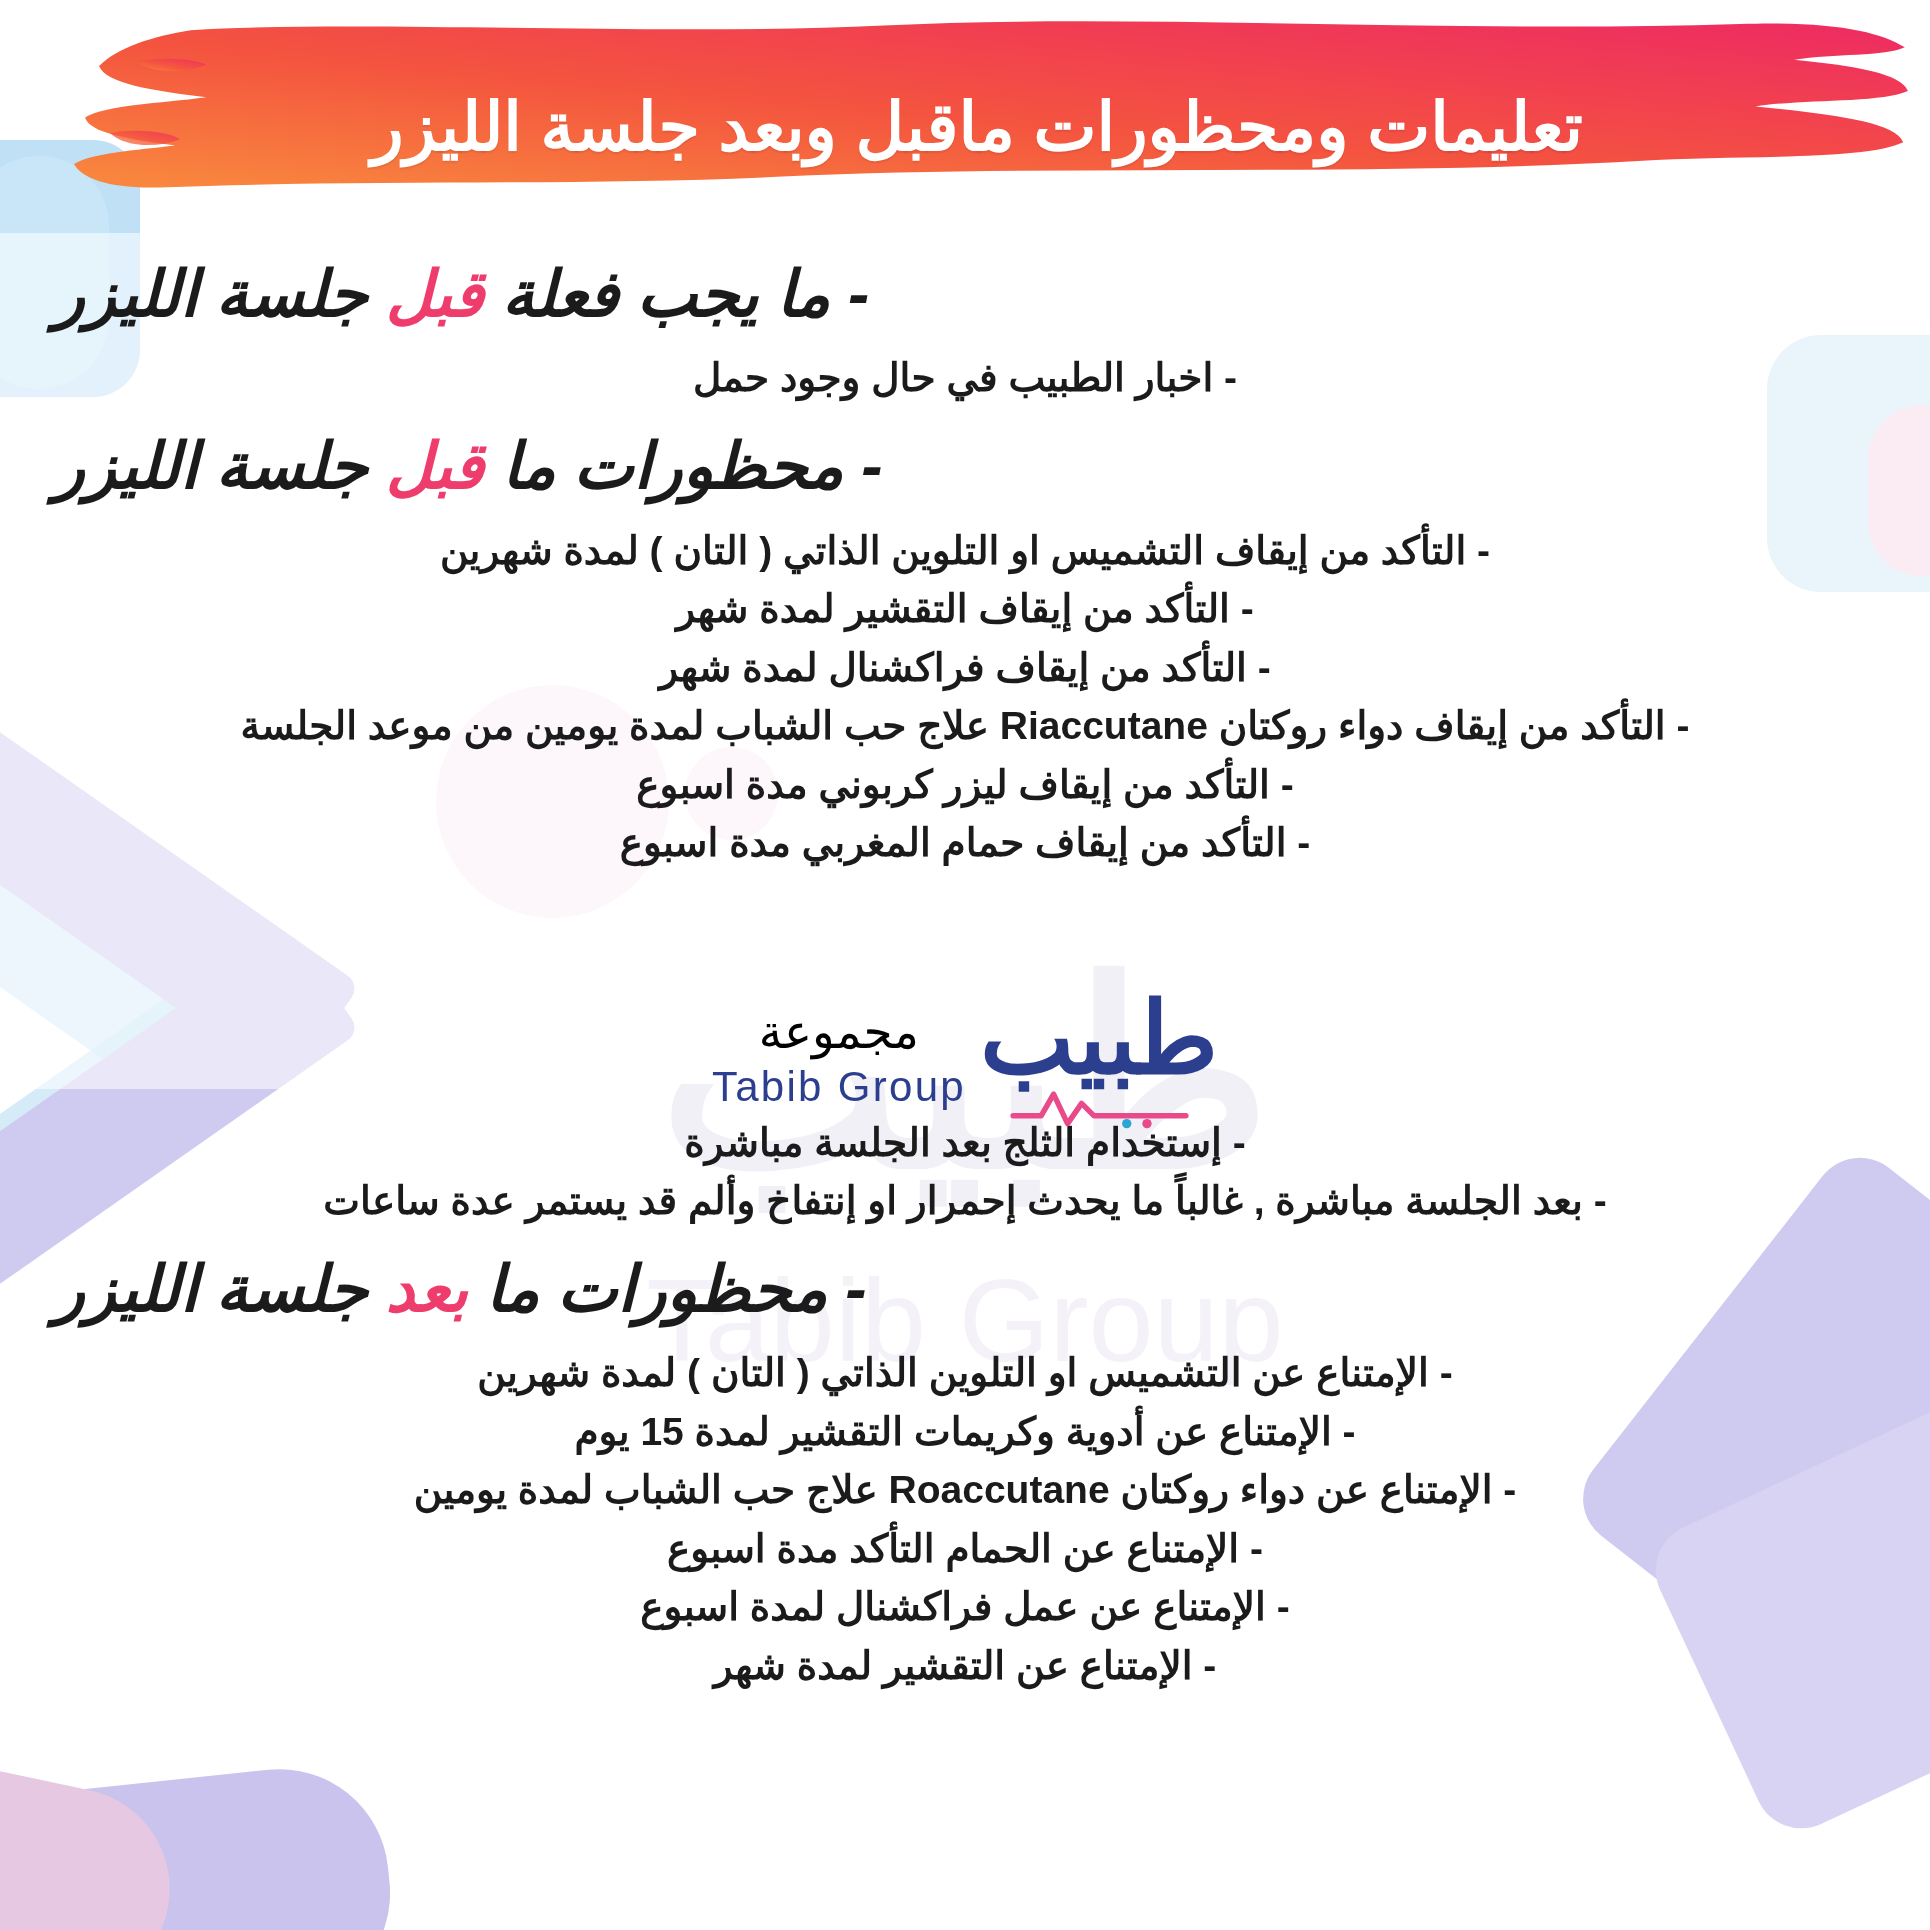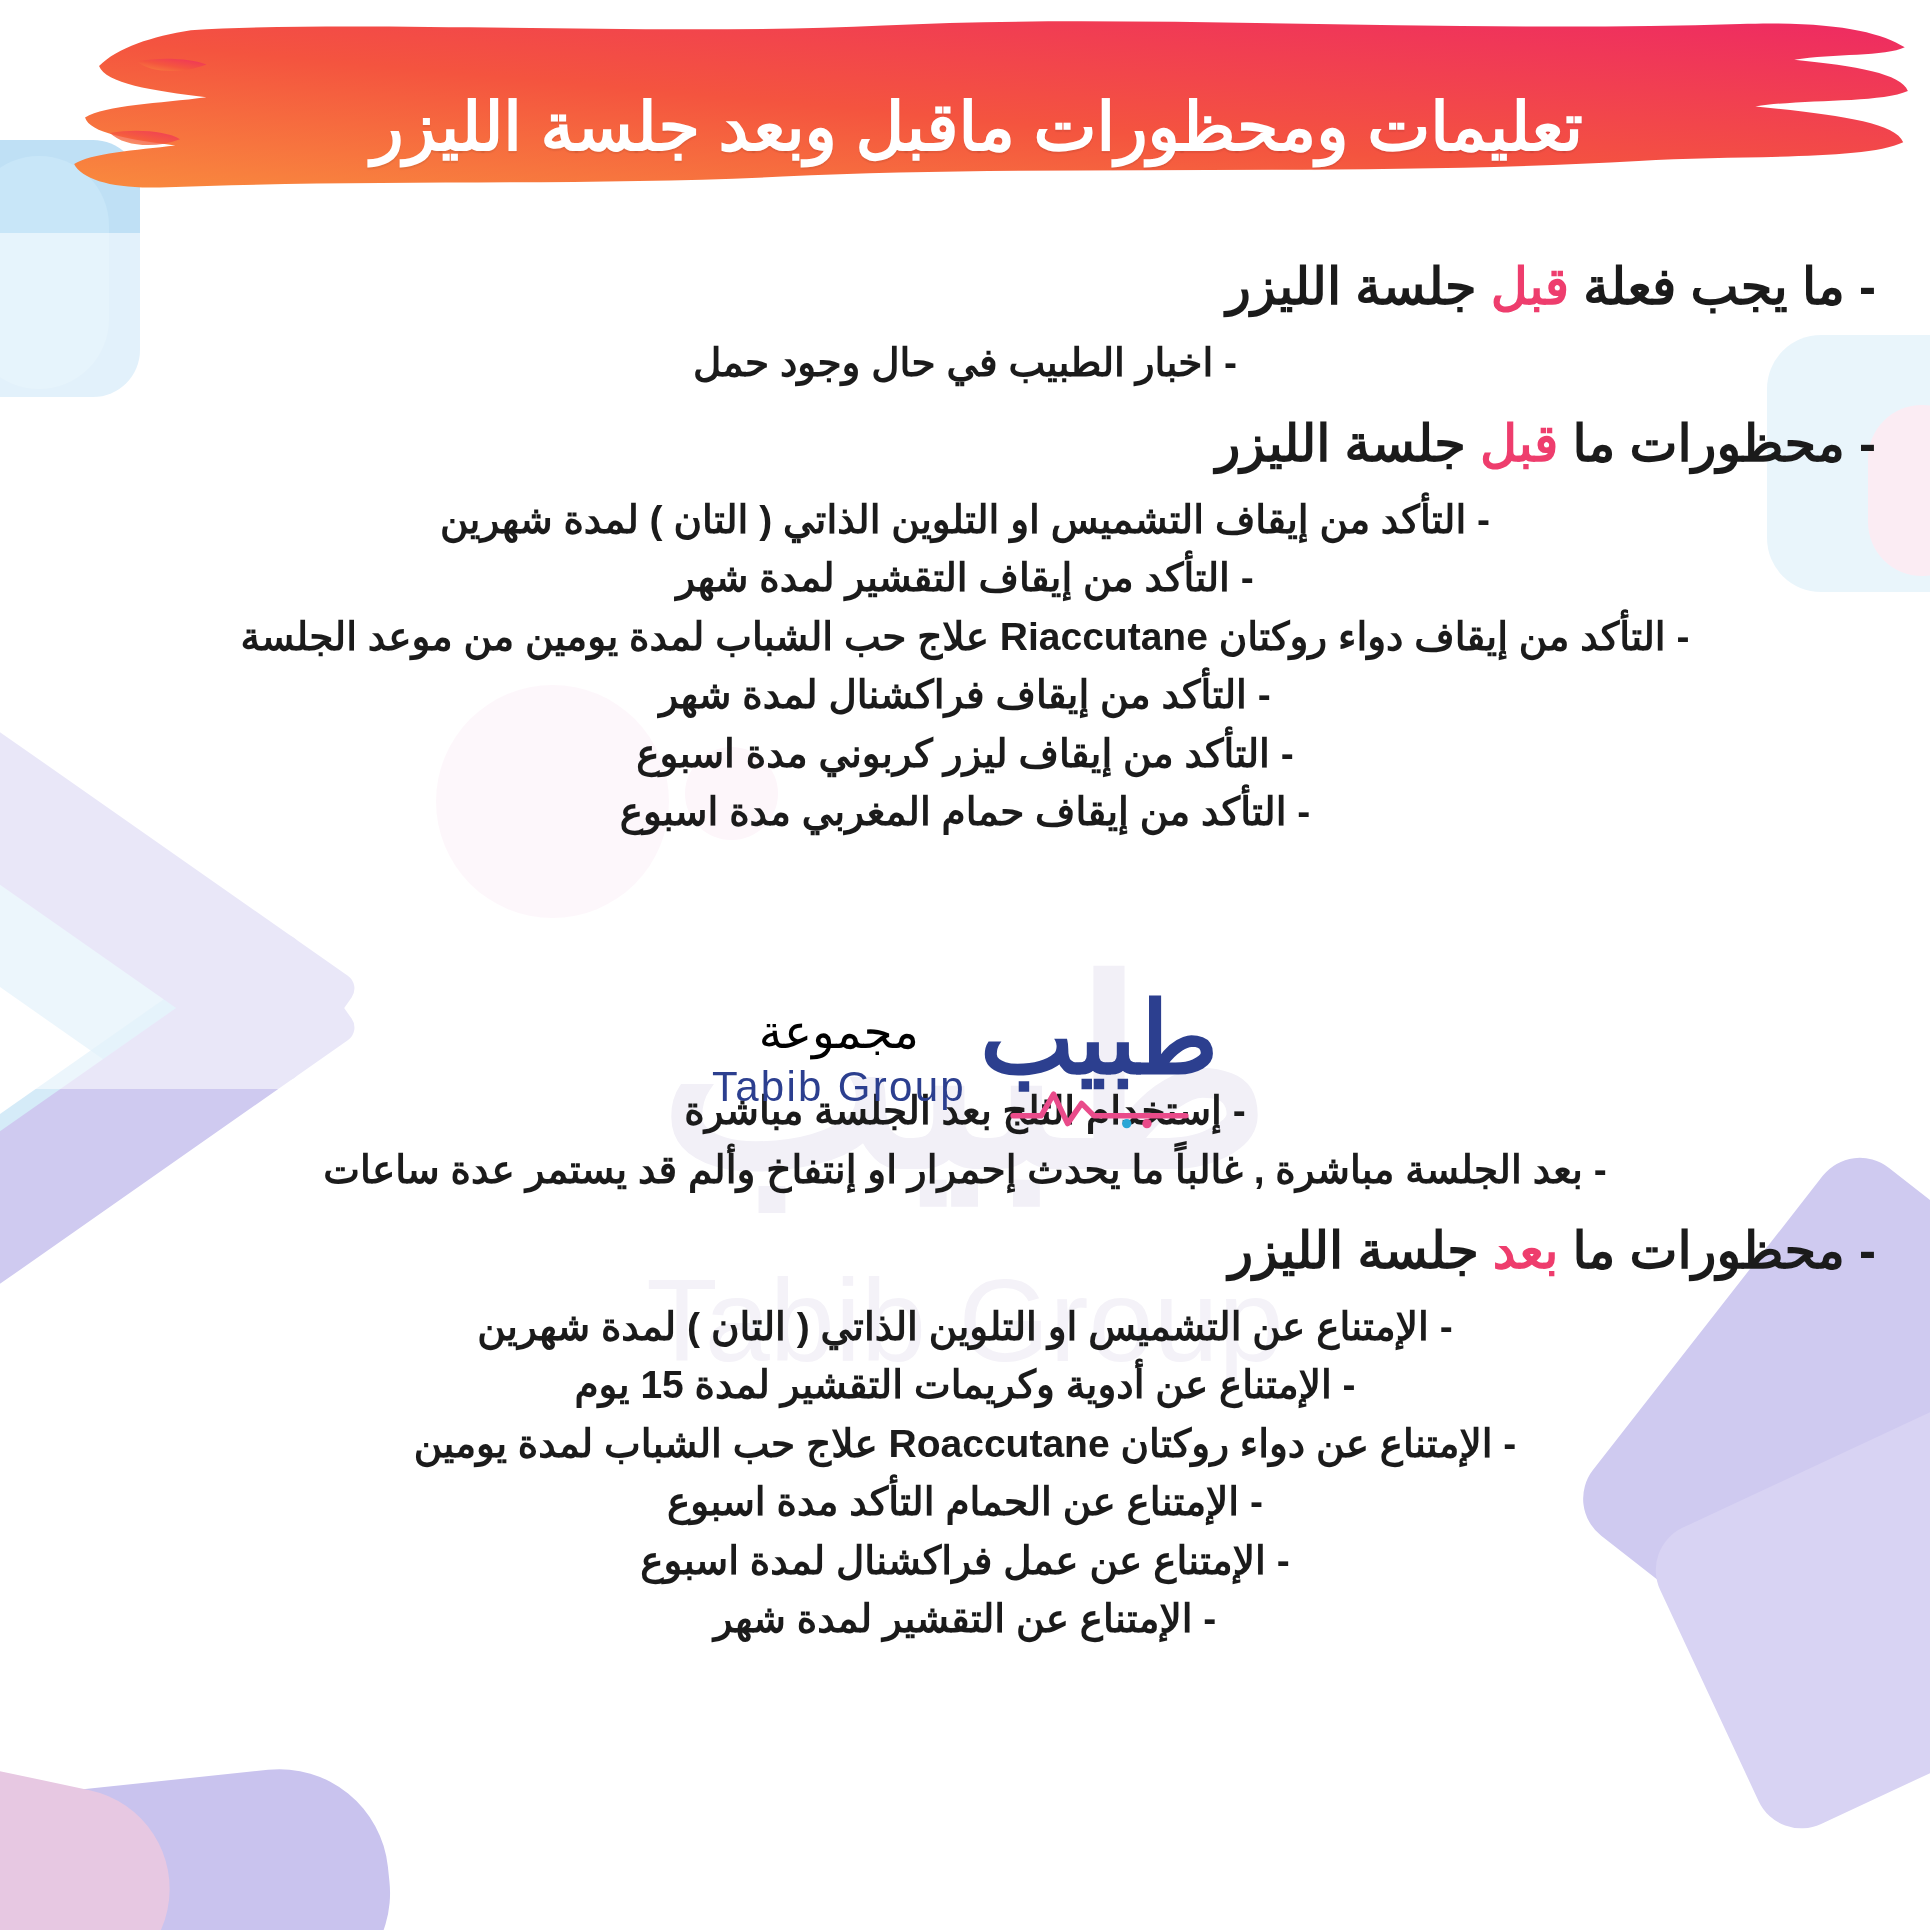--- a/index.html
+++ b/index.html
@@ -175,26 +175,27 @@
 
   
   .content {
     position: relative;
     z-index: 5;
     padding: 233px 54px 31px 54px;
     box-sizing: border-box;
   }
   .section { margin-bottom: 7.8px; }
   .section-title {
-    text-align: right;
-    font-size: 51px;
+    text-align: left;
+    font-size: 64px;
     font-weight: bold;
     color: #1b1b1b;
     margin: 23px 0 18.7px 0;
     line-height: 1.2;
+    font-style: italic;
   }
   .hl-pink { color: #ee3d6d; }
   .dash { color: #1b1b1b; }
 
   .item {
     text-align: center;
     font-size: 39px;
     font-weight: bold;
     color: #1b1b1b;
     line-height: 1.38;
@@ -304,22 +305,22 @@
     </div>
     <div class="item">- اخبار الطبيب في حال وجود حمل</div>
   </div>
 
   <div class="section">
     <div class="section-title">
       <span class="dash">-</span><span> محظورات ما </span><span class="hl-pink">قبل</span><span> جلسة الليزر</span>
     </div>
     <div class="item">- التأكد من إيقاف التشميس او التلوين الذاتي ( التان ) لمدة شهرين</div>
     <div class="item">- التأكد من إيقاف التقشير لمدة شهر</div>
+    <div class="item">- التأكد من إيقاف فراكشنال لمدة شهر</div>
     <div class="item">- التأكد من إيقاف دواء روكتان Riaccutane علاج حب الشباب لمدة يومين من موعد الجلسة</div>
-    <div class="item">- التأكد من إيقاف فراكشنال لمدة شهر</div>
     <div class="item">- التأكد من إيقاف ليزر كربوني مدة اسبوع</div>
     <div class="item">- التأكد من إيقاف حمام المغربي مدة اسبوع</div>
   </div>
 
   <div class="gap-logo"></div>
 
   <div class="section">
     <div class="item">- إستخدام الثلج بعد الجلسة مباشرة</div>
     <div class="item">- بعد الجلسة مباشرة , غالباً ما يحدث إحمرار او إنتفاخ وألم قد يستمر عدة ساعات</div>
   </div>

